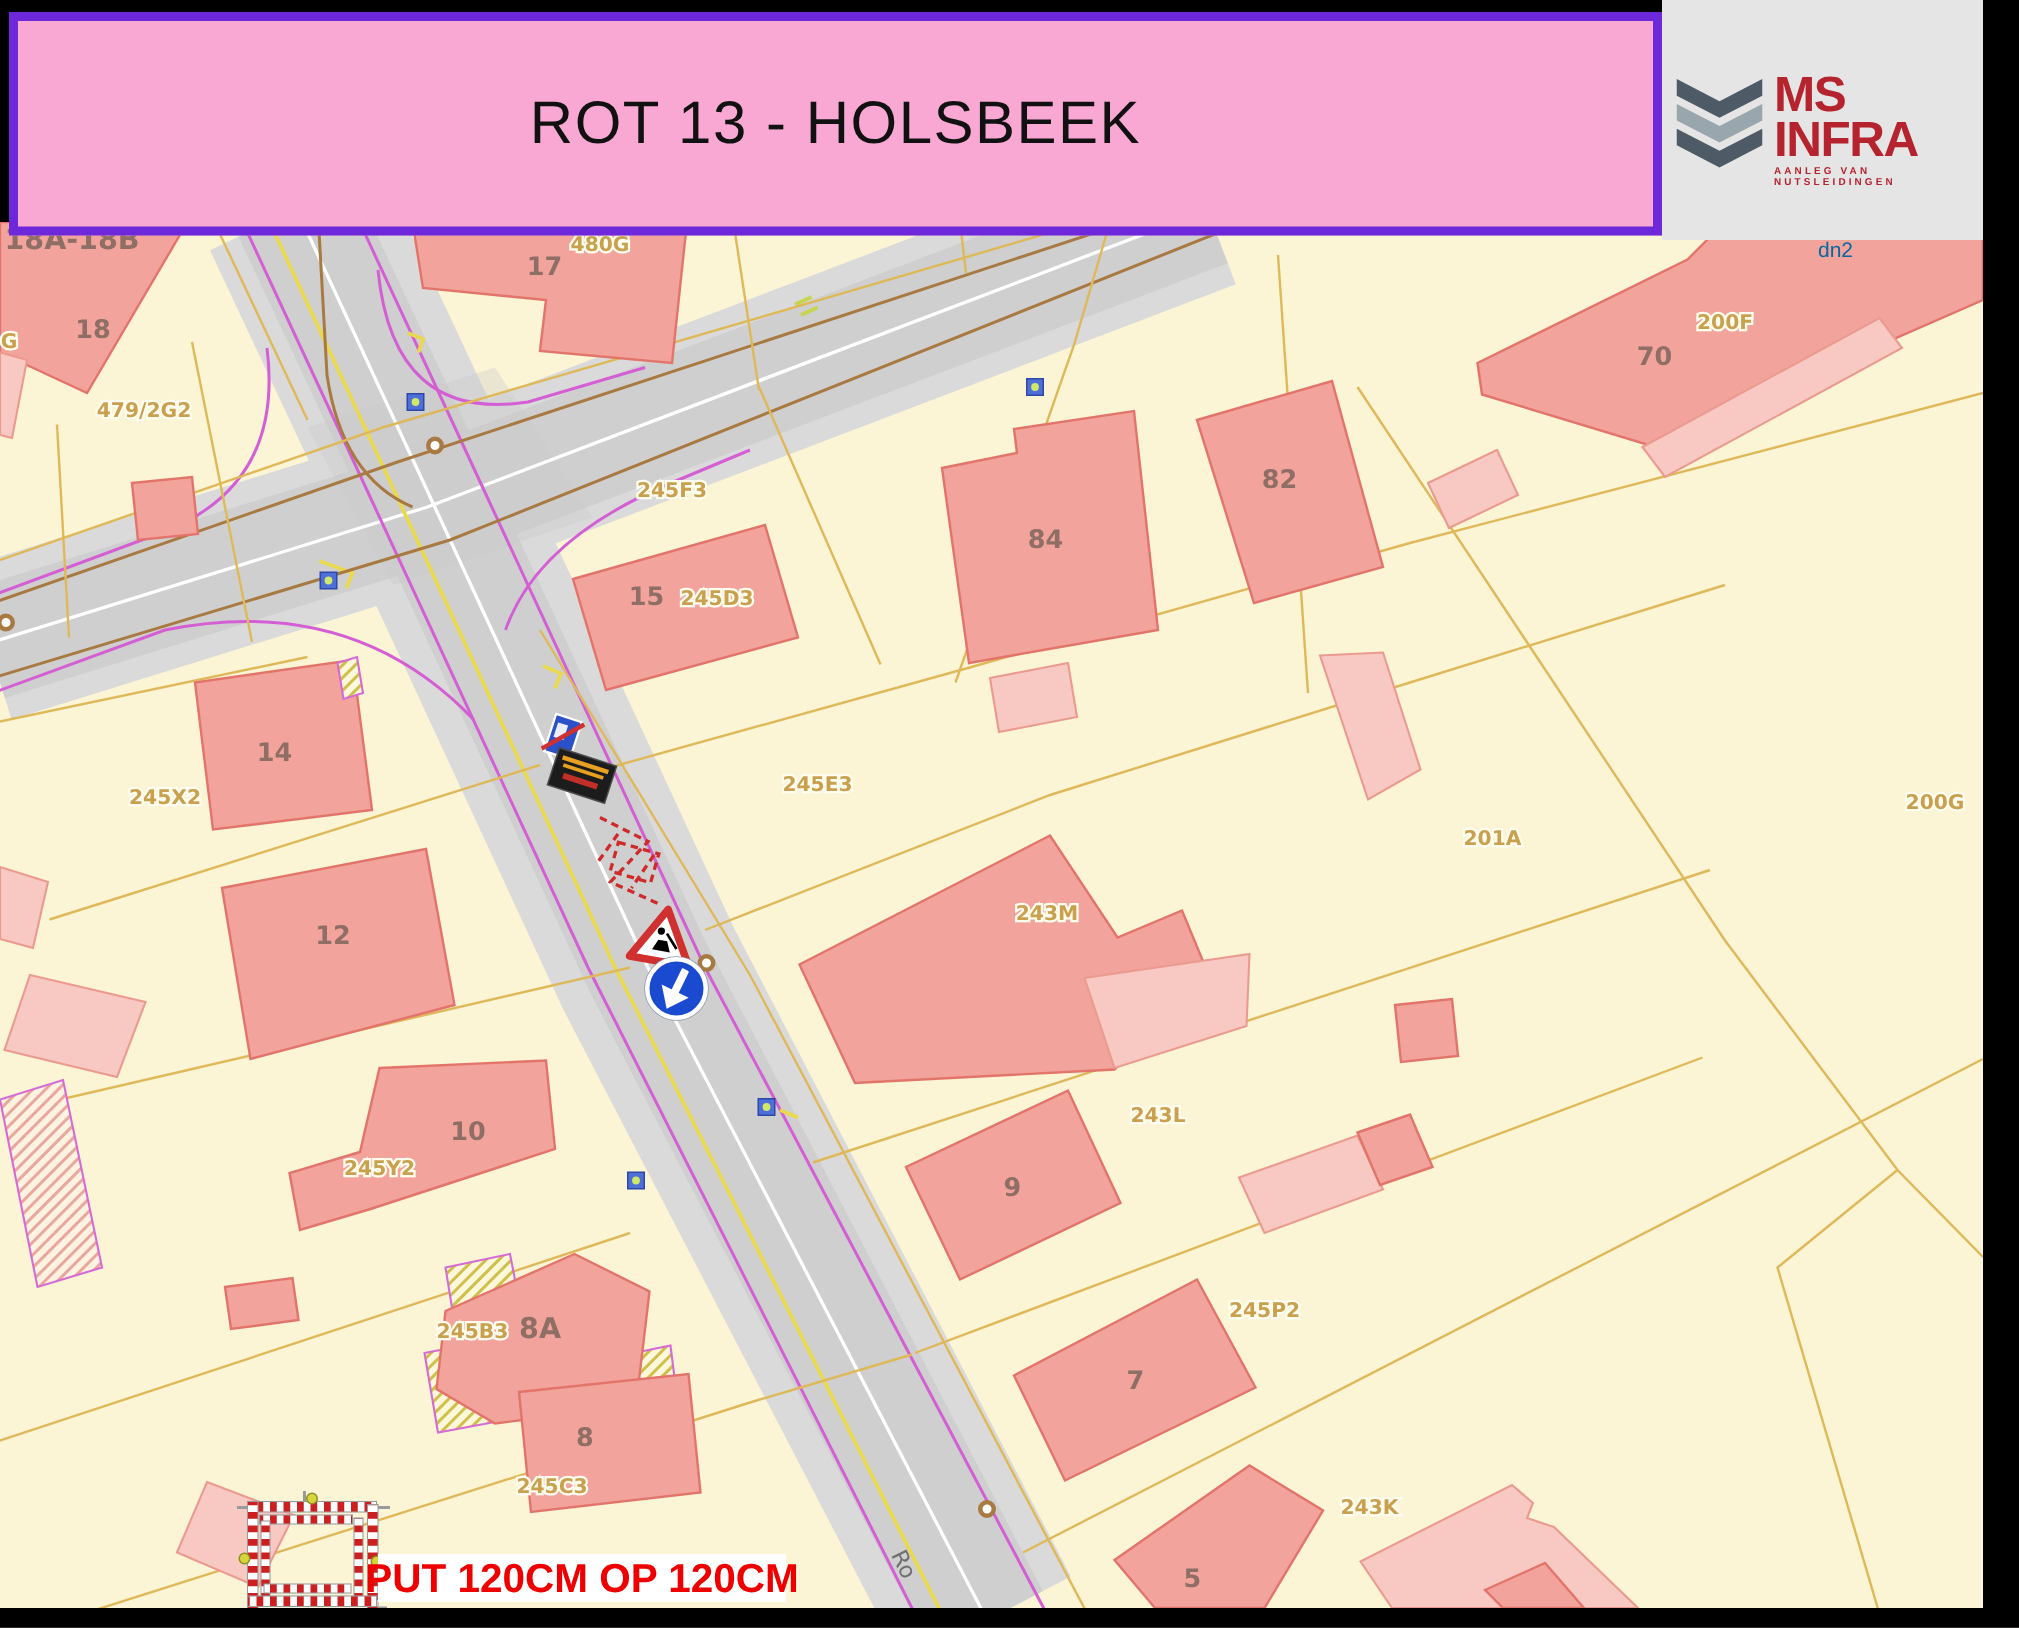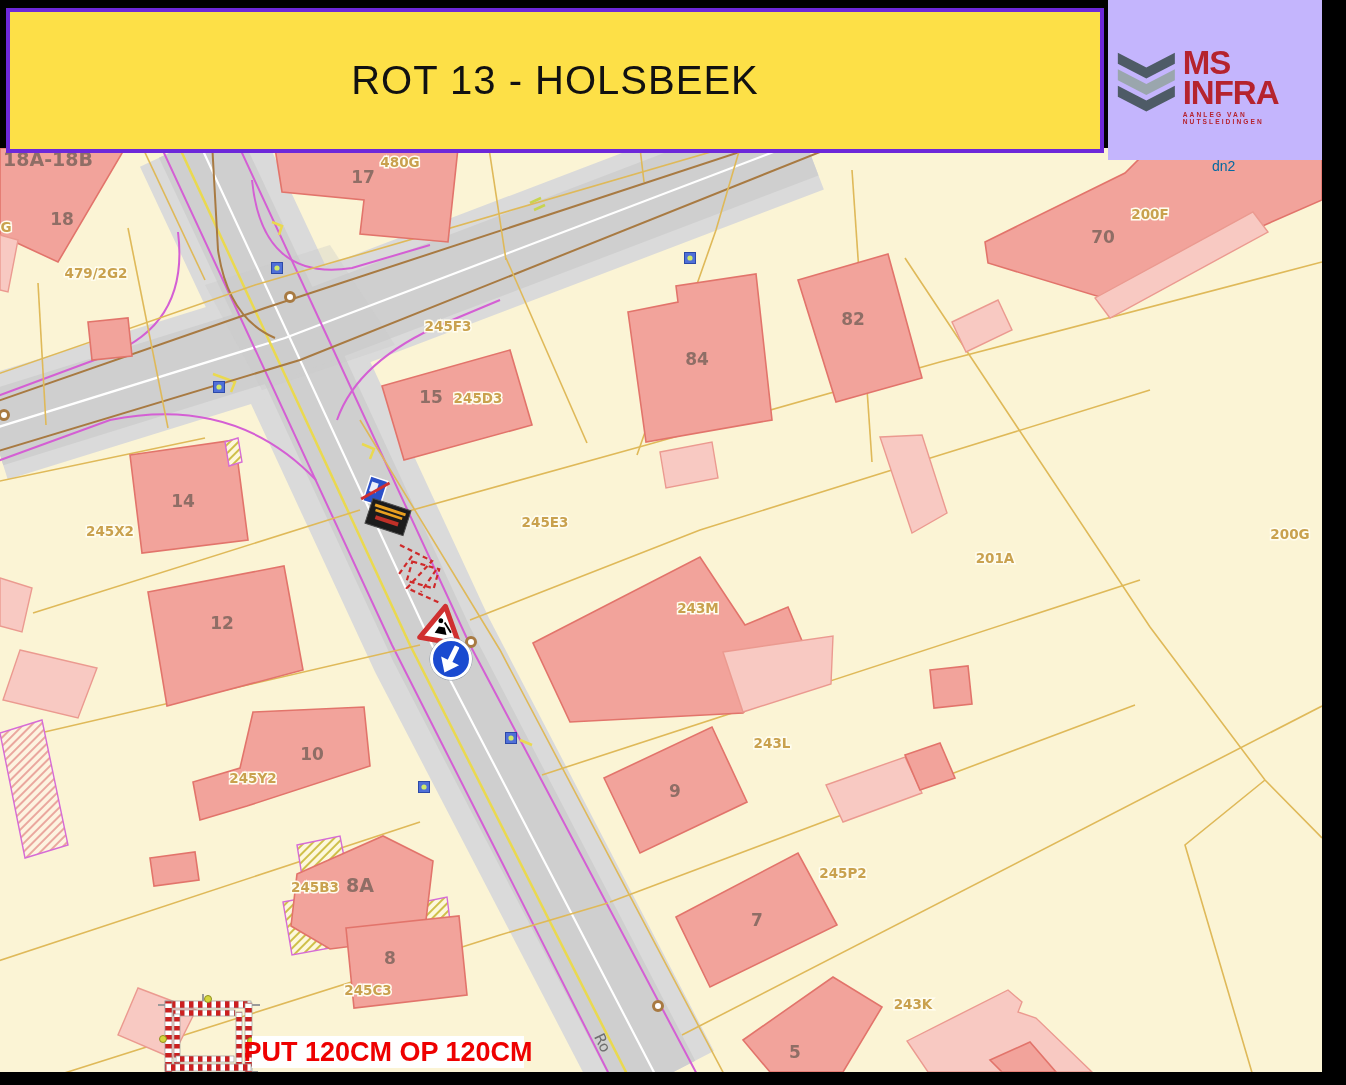--- a/index.html
+++ b/index.html
@@ -1,23 +1,23 @@
 <!DOCTYPE html>
 <html><head>
 <meta charset="utf-8">
 <style>
   html,body{margin:0;padding:0;background:#000;}
   #stage{position:relative;width:1346px;height:1085px;background:#000;overflow:hidden;
          font-family:"Liberation Sans",sans-serif;}
   
-  #title-box{position:absolute;left:6px;top:8px;width:1090px;height:137px;background:#fde047;
-             border:4px solid #6d28d9;display:flex;align-items:center;justify-content:center;z-index:5;}
+  #title-box{position:absolute;left:6px;top:8px;width:1090px;height:137px;background:#f9a8d4;
+             border:6px solid #6d28d9;display:flex;align-items:center;justify-content:center;z-index:5;}
   #title-box h1{margin:0;font-size:40px;font-weight:400;letter-spacing:1px;color:#111;
                 font-family:"Liberation Sans",sans-serif;}
-  #logo-box{position:absolute;left:1108px;top:0;width:214px;height:160px;background:#c4b5fd;z-index:5;}
+  #logo-box{position:absolute;left:1108px;top:0;width:214px;height:160px;background:#e5e5e5;z-index:5;}
   #logo-inner{position:absolute;left:8px;top:48px;display:flex;align-items:flex-start;}
   #logo-text{margin-left:6px;}
   #logo-brand{font-size:33px;font-weight:bold;letter-spacing:-1px;color:#b5232e;line-height:30px;}
   #logo-tagline{font-size:6.6px;font-weight:bold;letter-spacing:2.1px;color:#b5232e;margin-top:3px;}
   #dn2{position:absolute;left:1212px;top:158px;font-size:14px;color:#0369a1;z-index:4;}
   
   #map{position:absolute;left:0;top:148px;width:1322px;height:924px;z-index:1;}
   
   .lbl-parcel{font-family:"DejaVu Sans",sans-serif;font-size:13.5px;font-weight:bold;fill:#c9a14e;
               paint-order:stroke;stroke:#fffdf0;stroke-width:3px;text-anchor:middle;}

